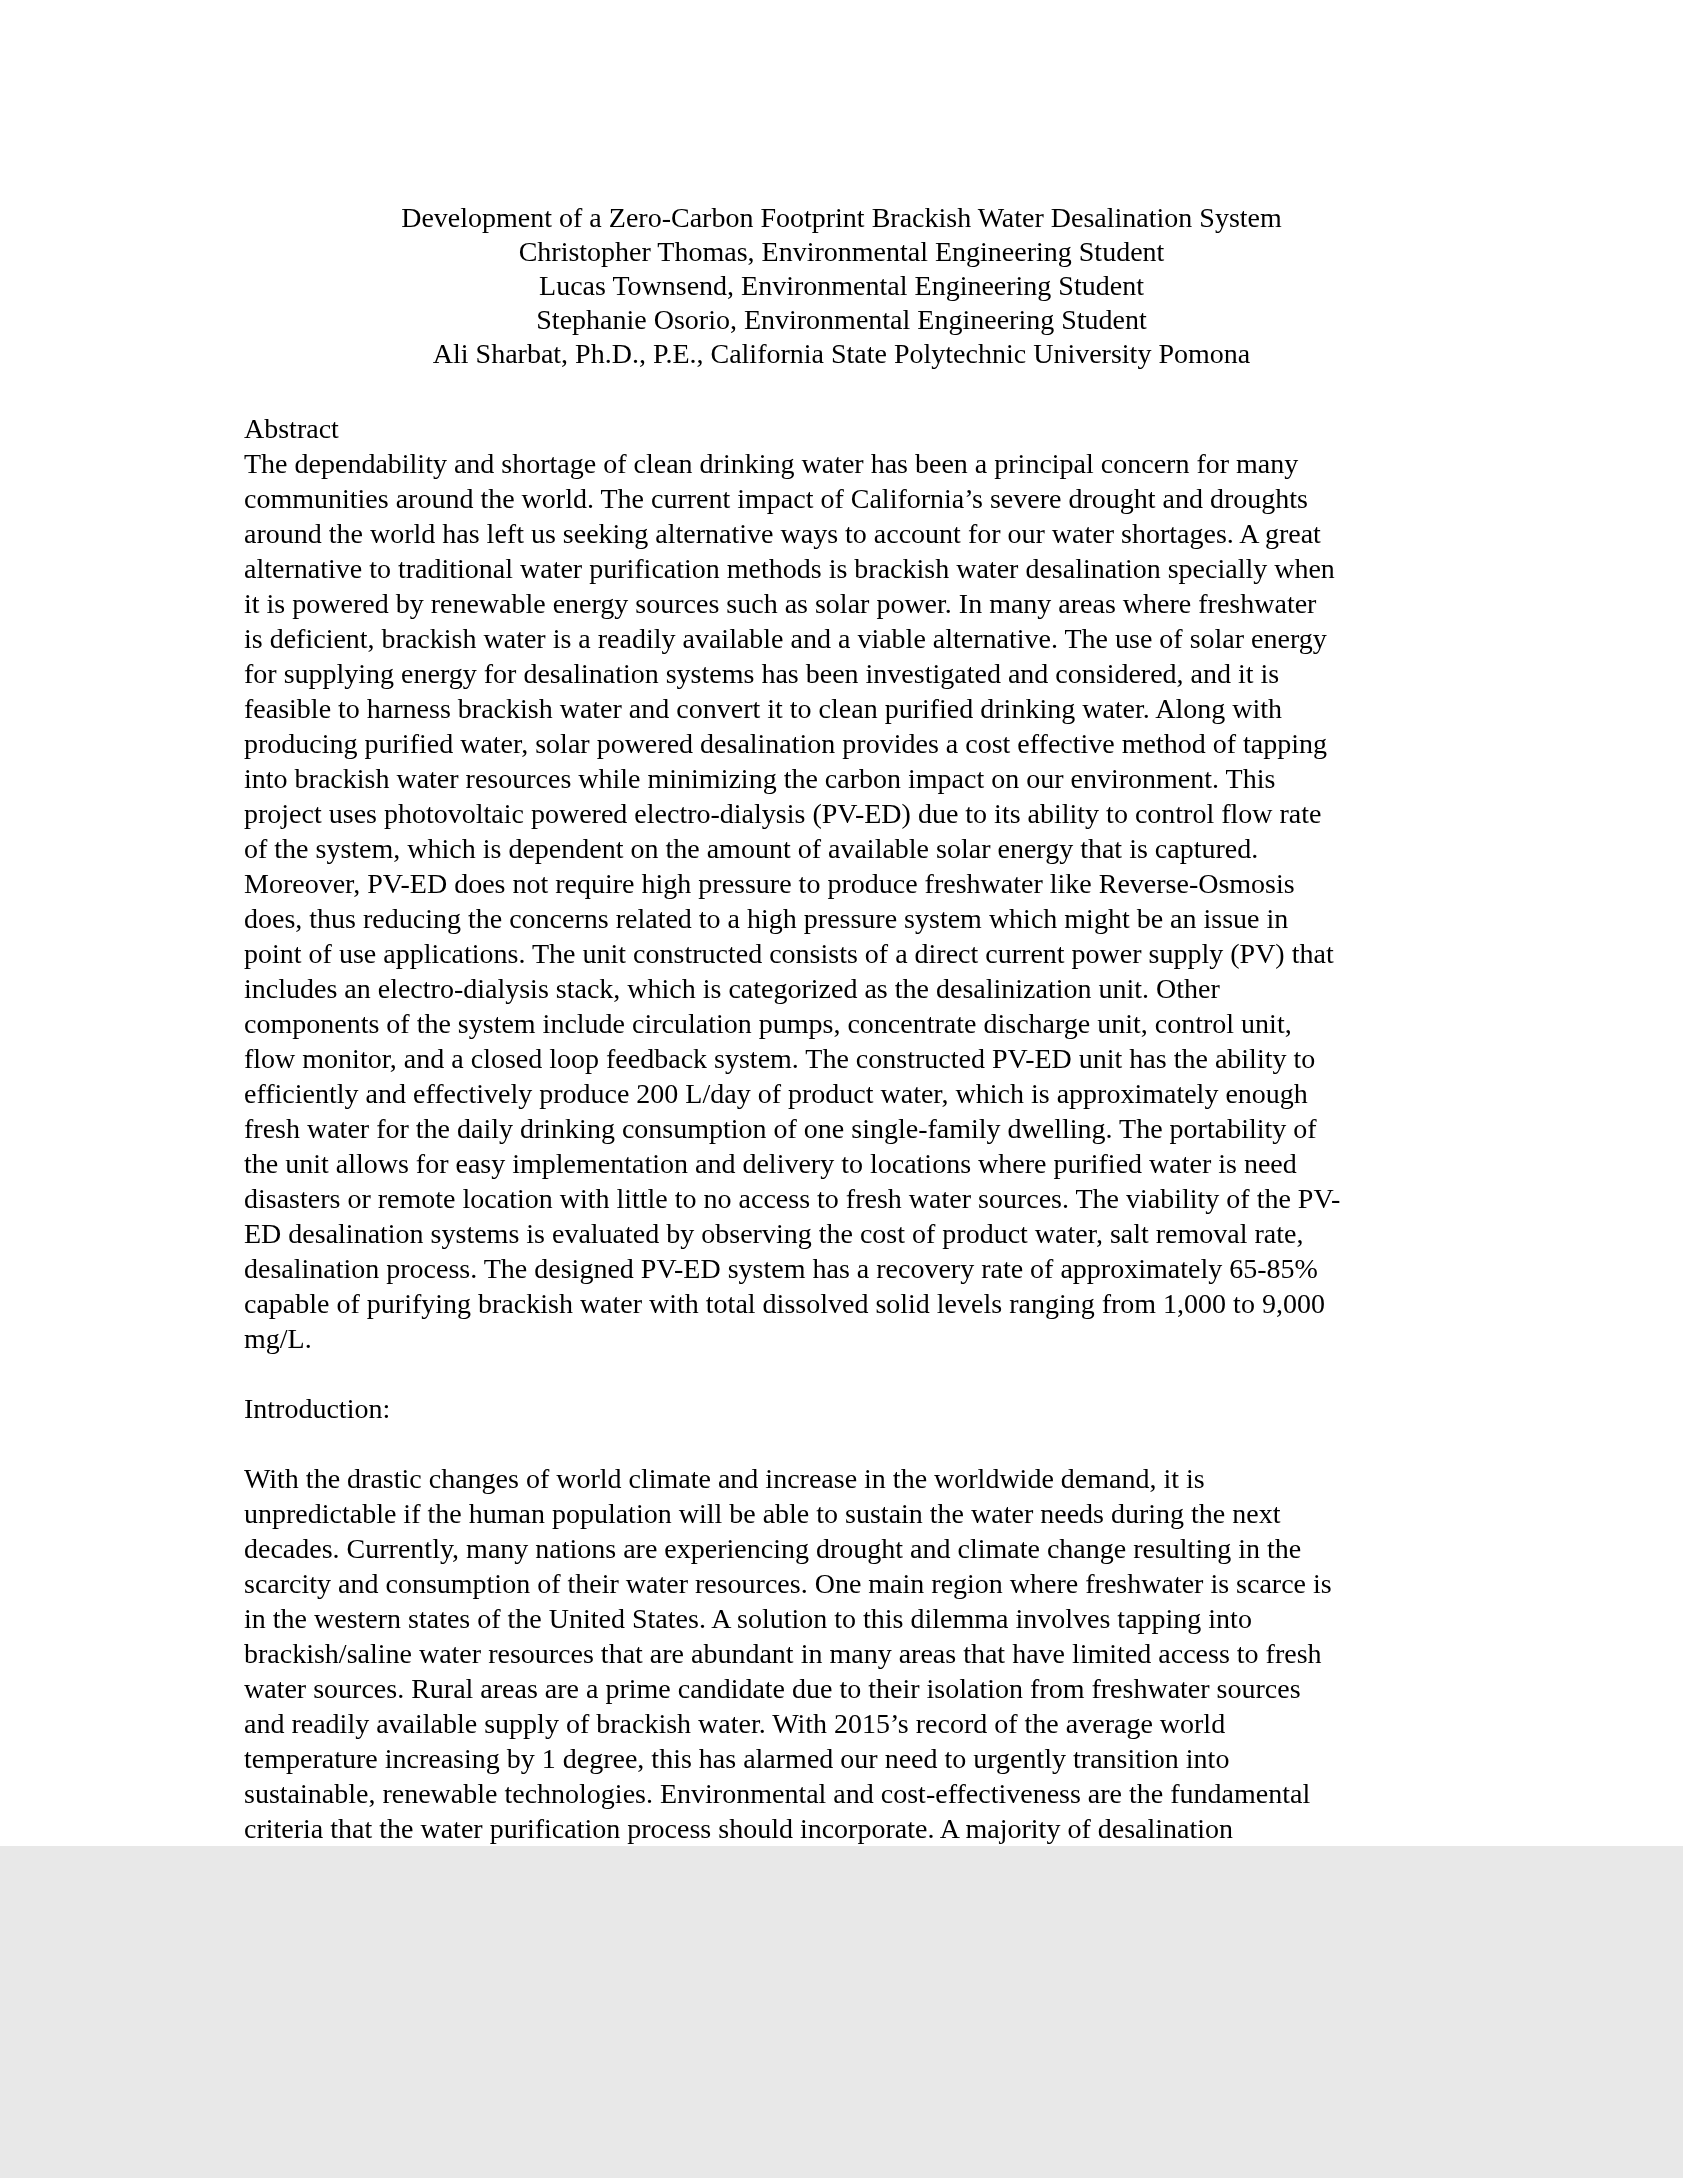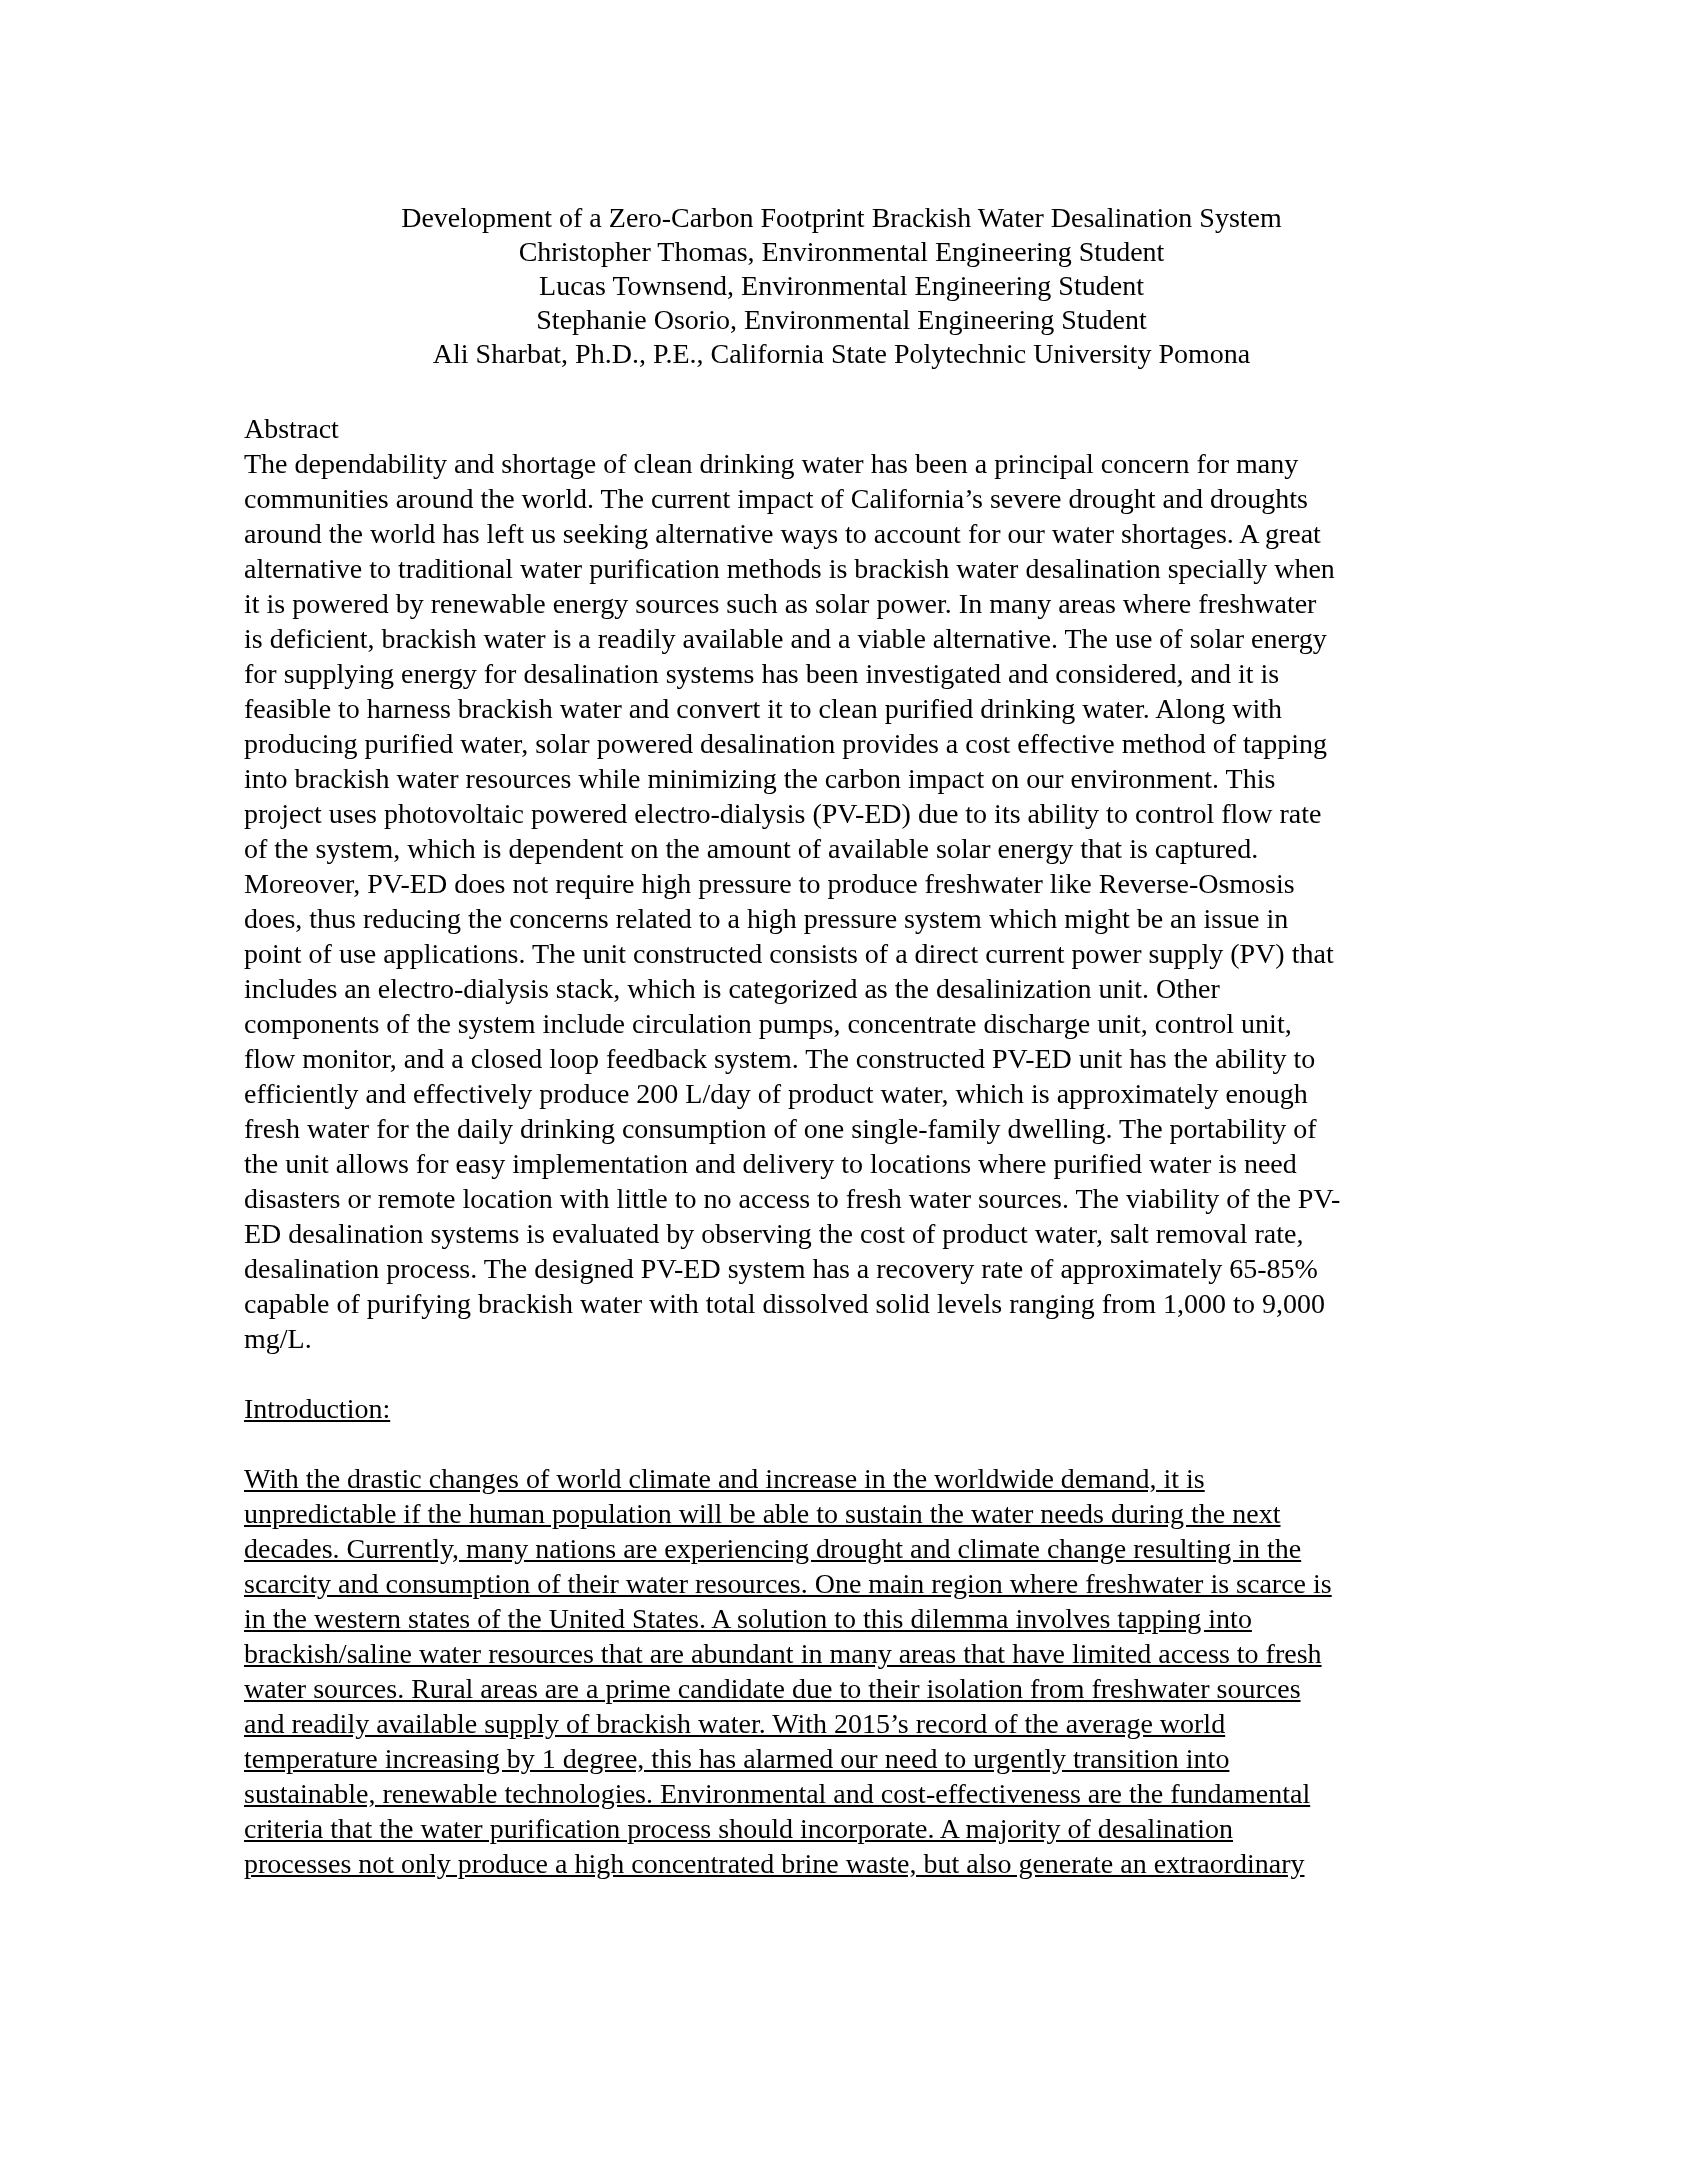--- a/index.html
+++ b/index.html
@@ -3,21 +3,21 @@
 <meta charset="utf-8">
 <style>
   html, body {
     margin: 0;
     padding: 0;
     background: #e8e8e8;
   }
   .page {
     position: relative;
     width: 1683px;
-    height: 2178px;
+    height: 1846px;
     background: #ffffff;
     color: #000000;
     font-family: "Liberation Serif", "DejaVu Serif", serif;
     font-size: 28px;
     overflow: hidden;
   }
   .title-block {
     position: absolute;
     left: 198px;
     top: 201px;
@@ -36,21 +36,20 @@
   }
   .heading {
     line-height: 35px;
   }
   .para .line,
   .title-block .line {
     white-space: nowrap;
   }
   .intro-section {
     margin-top: 35px;
-    text-decoration: underline;
   }
   .intro-section .para {
     margin-top: 35px;
   }
 </style>
 </head>
 <body>
 
 <div class="page">
 

